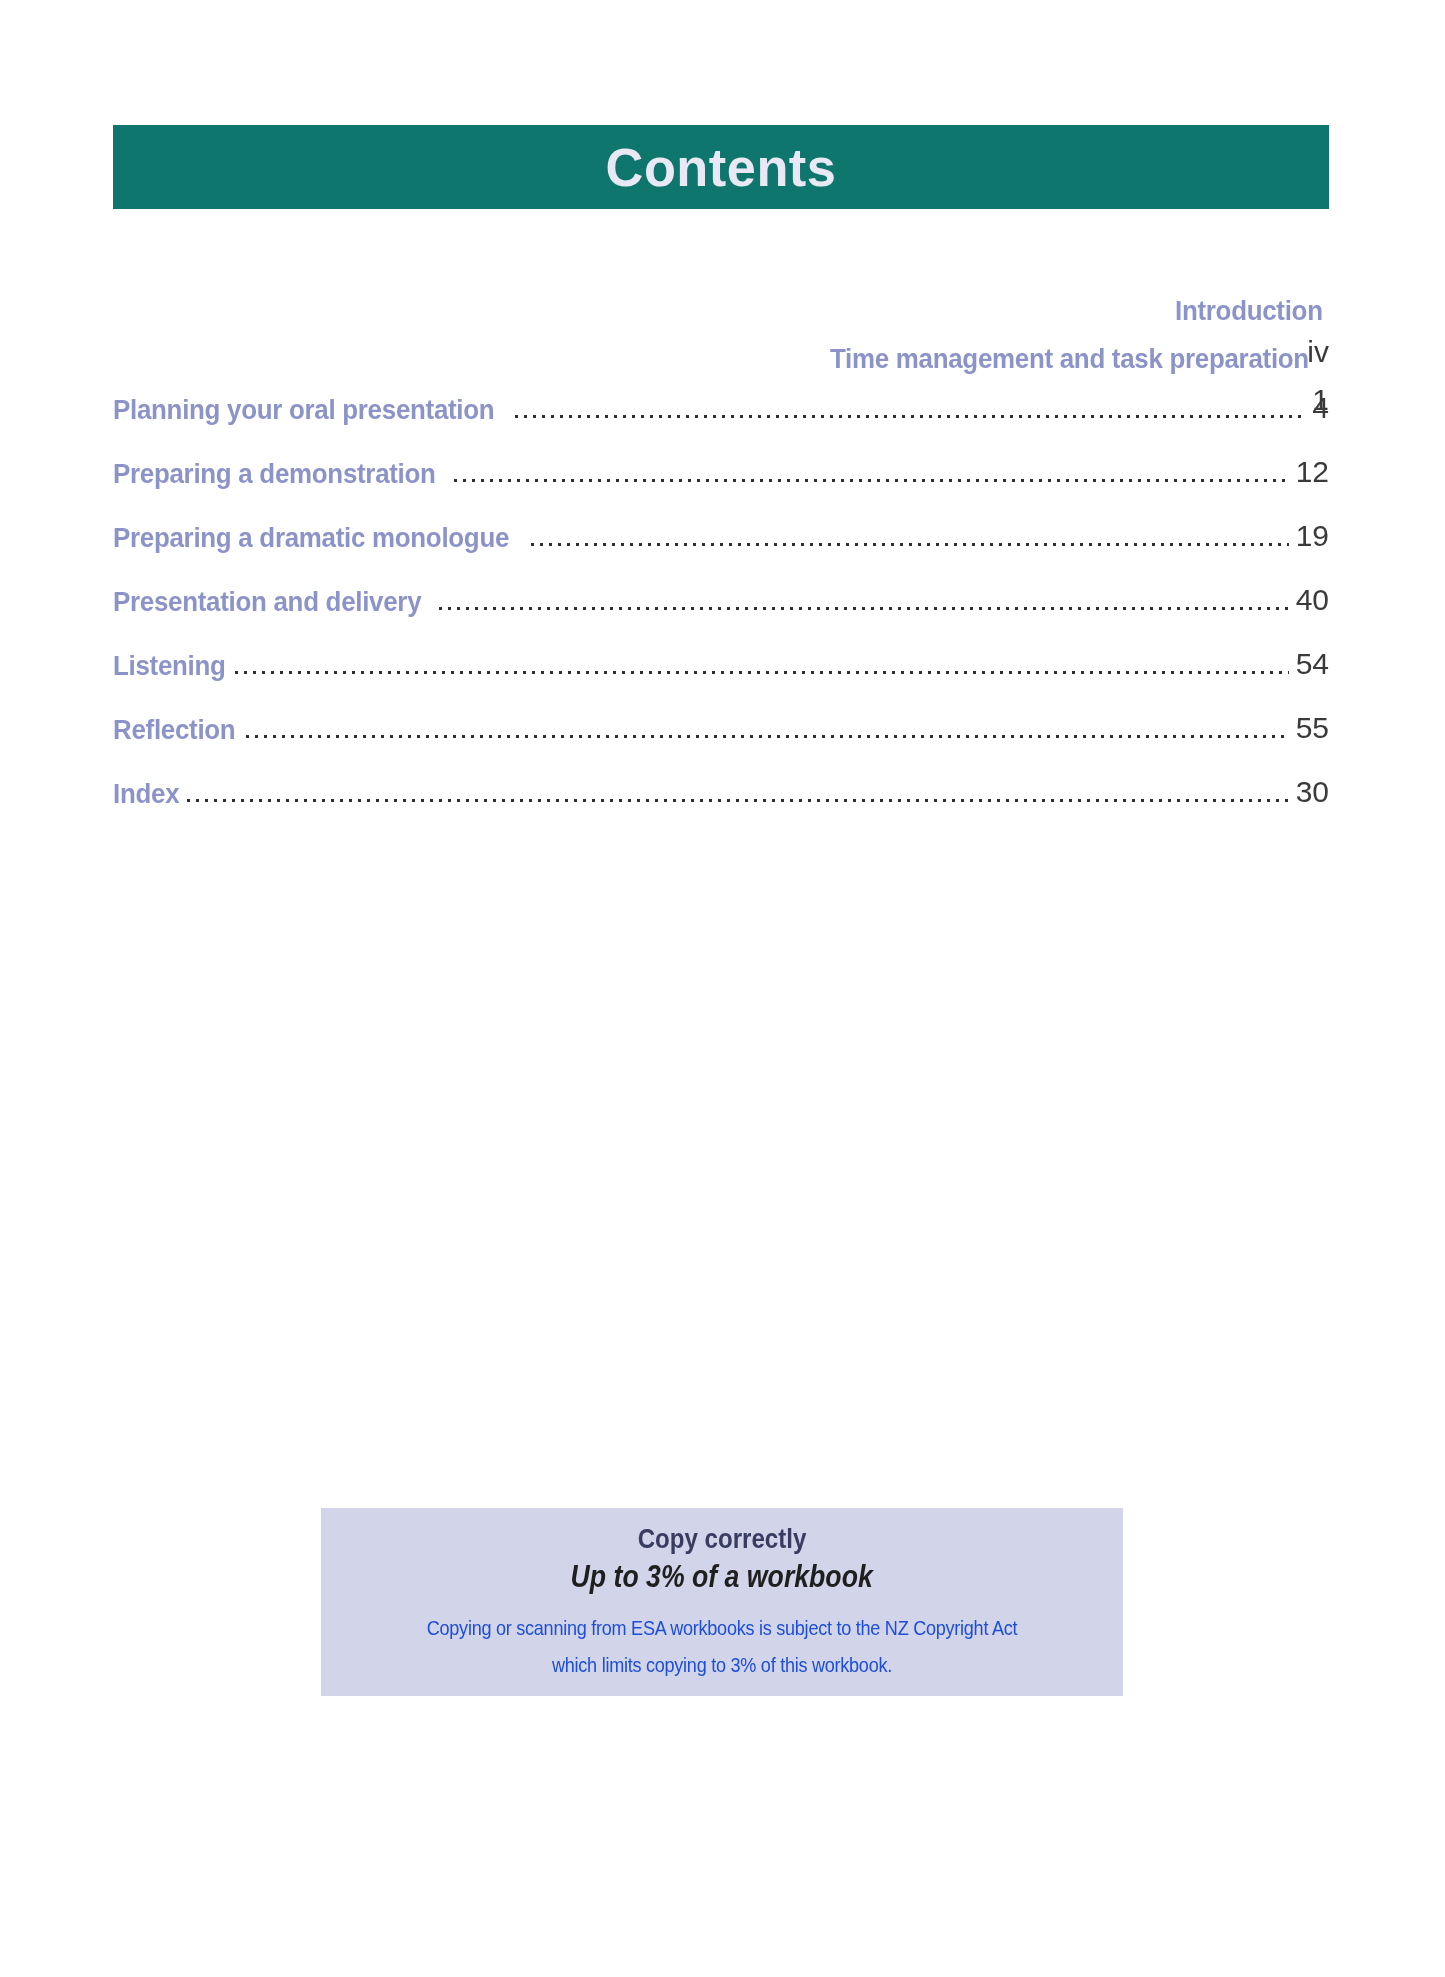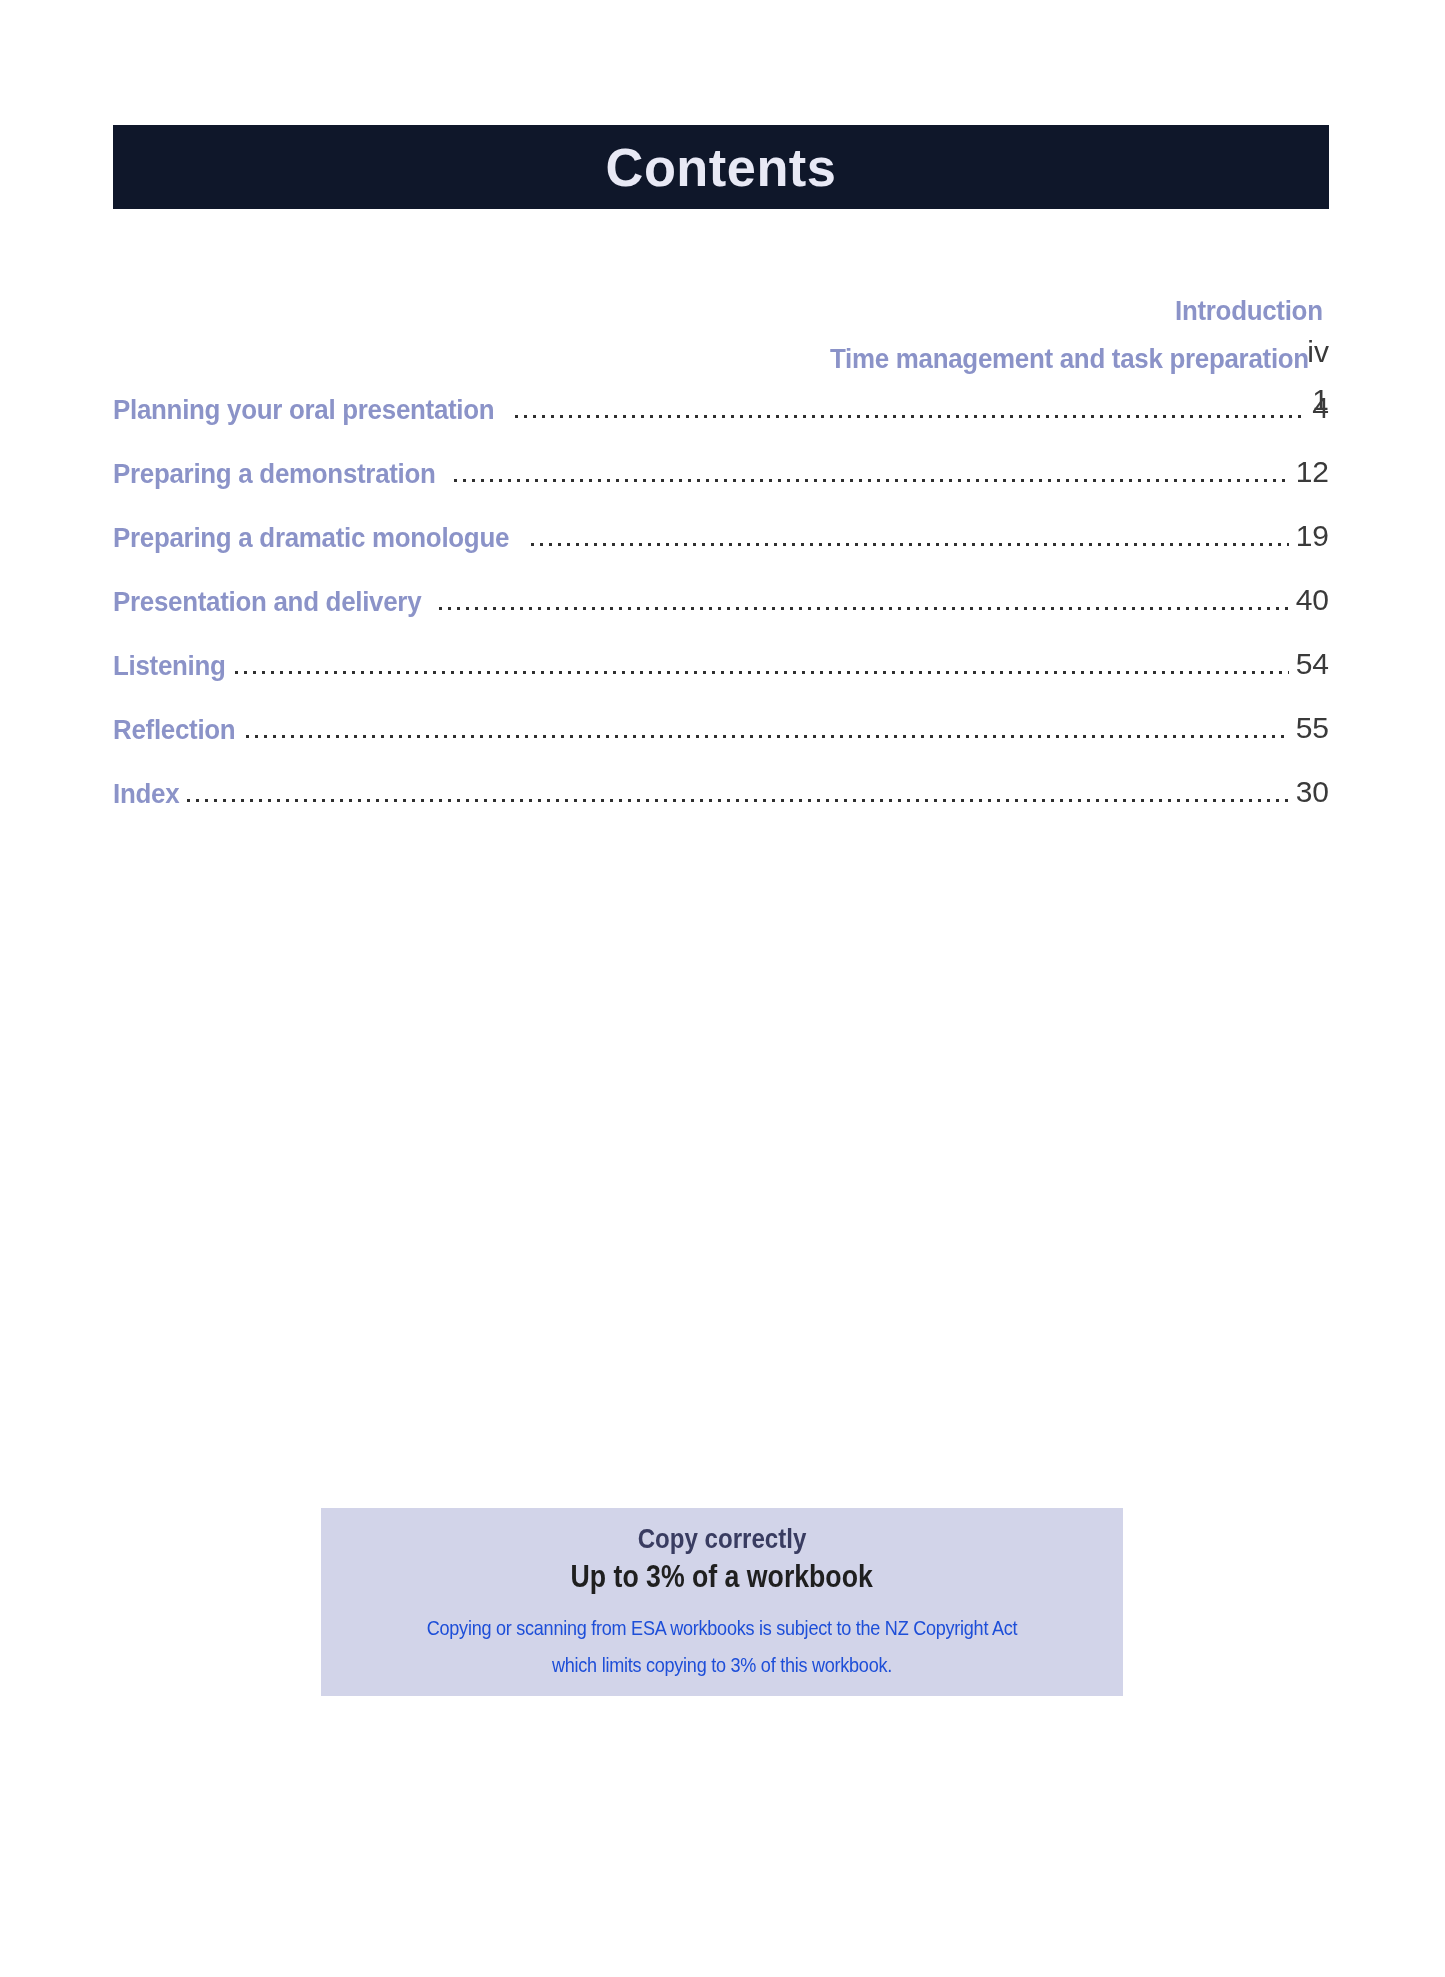--- a/index.html
+++ b/index.html
@@ -17,21 +17,21 @@
     overflow: hidden;
   }
 
   
   .header-bar {
     position: absolute;
     left: 113px;
     top: 125px;
     width: 1216px;
     height: 84px;
-    background: #0f172a;
+    background: #0f766e;
     display: flex;
     align-items: center;
     justify-content: center;
   }
   .header-title {
     color: #e8e9f5;
     font-size: 54px;
     font-weight: bold;
     letter-spacing: 0.5px;
     transform: scaleX(0.97);
@@ -93,20 +93,21 @@
     font-size: 28px;
     font-weight: bold;
     color: #393c61;
     line-height: 35px;
   }
   .notice-h2 {
     font-size: 31px;
     font-weight: bold;
     color: #1f1f1f;
     line-height: 41px;
+    font-style: italic;
   }
   .notice-body {
     margin-top: 12px;
     font-size: 21px;
     color: #1d4ed8;
     line-height: 37px;
     letter-spacing: -0.3px;
   }
   .condensed {
     transform: scaleX(0.86);

